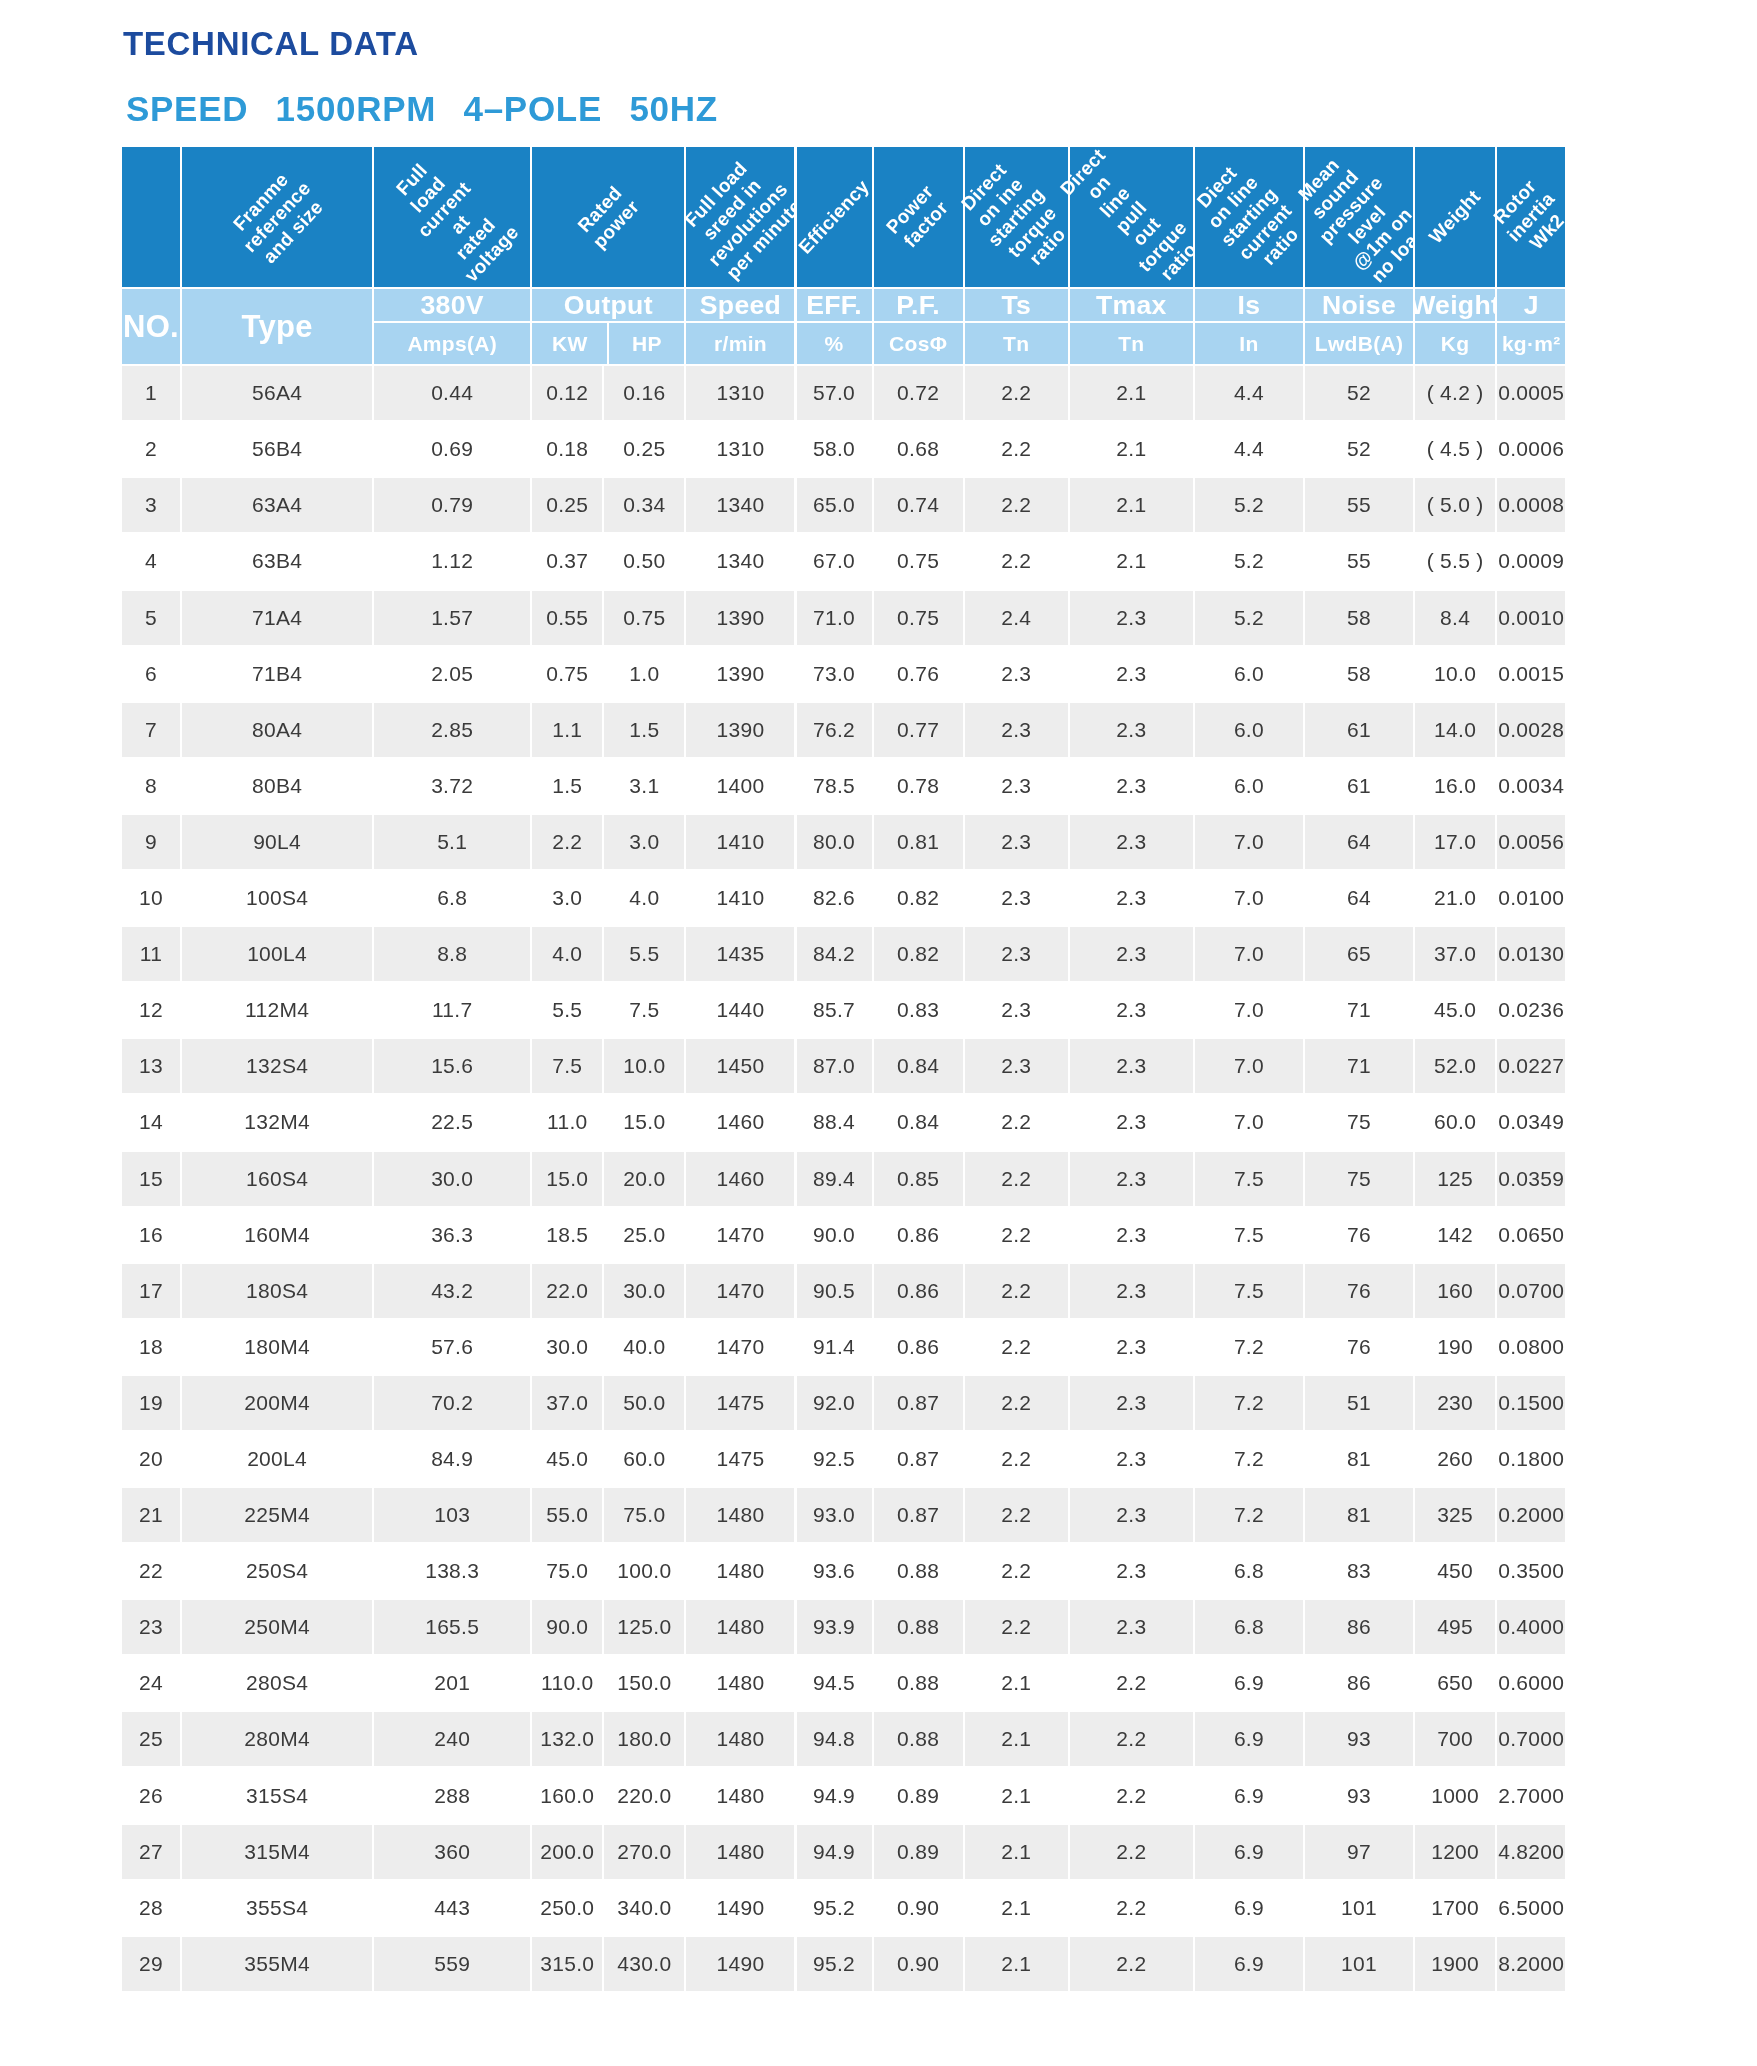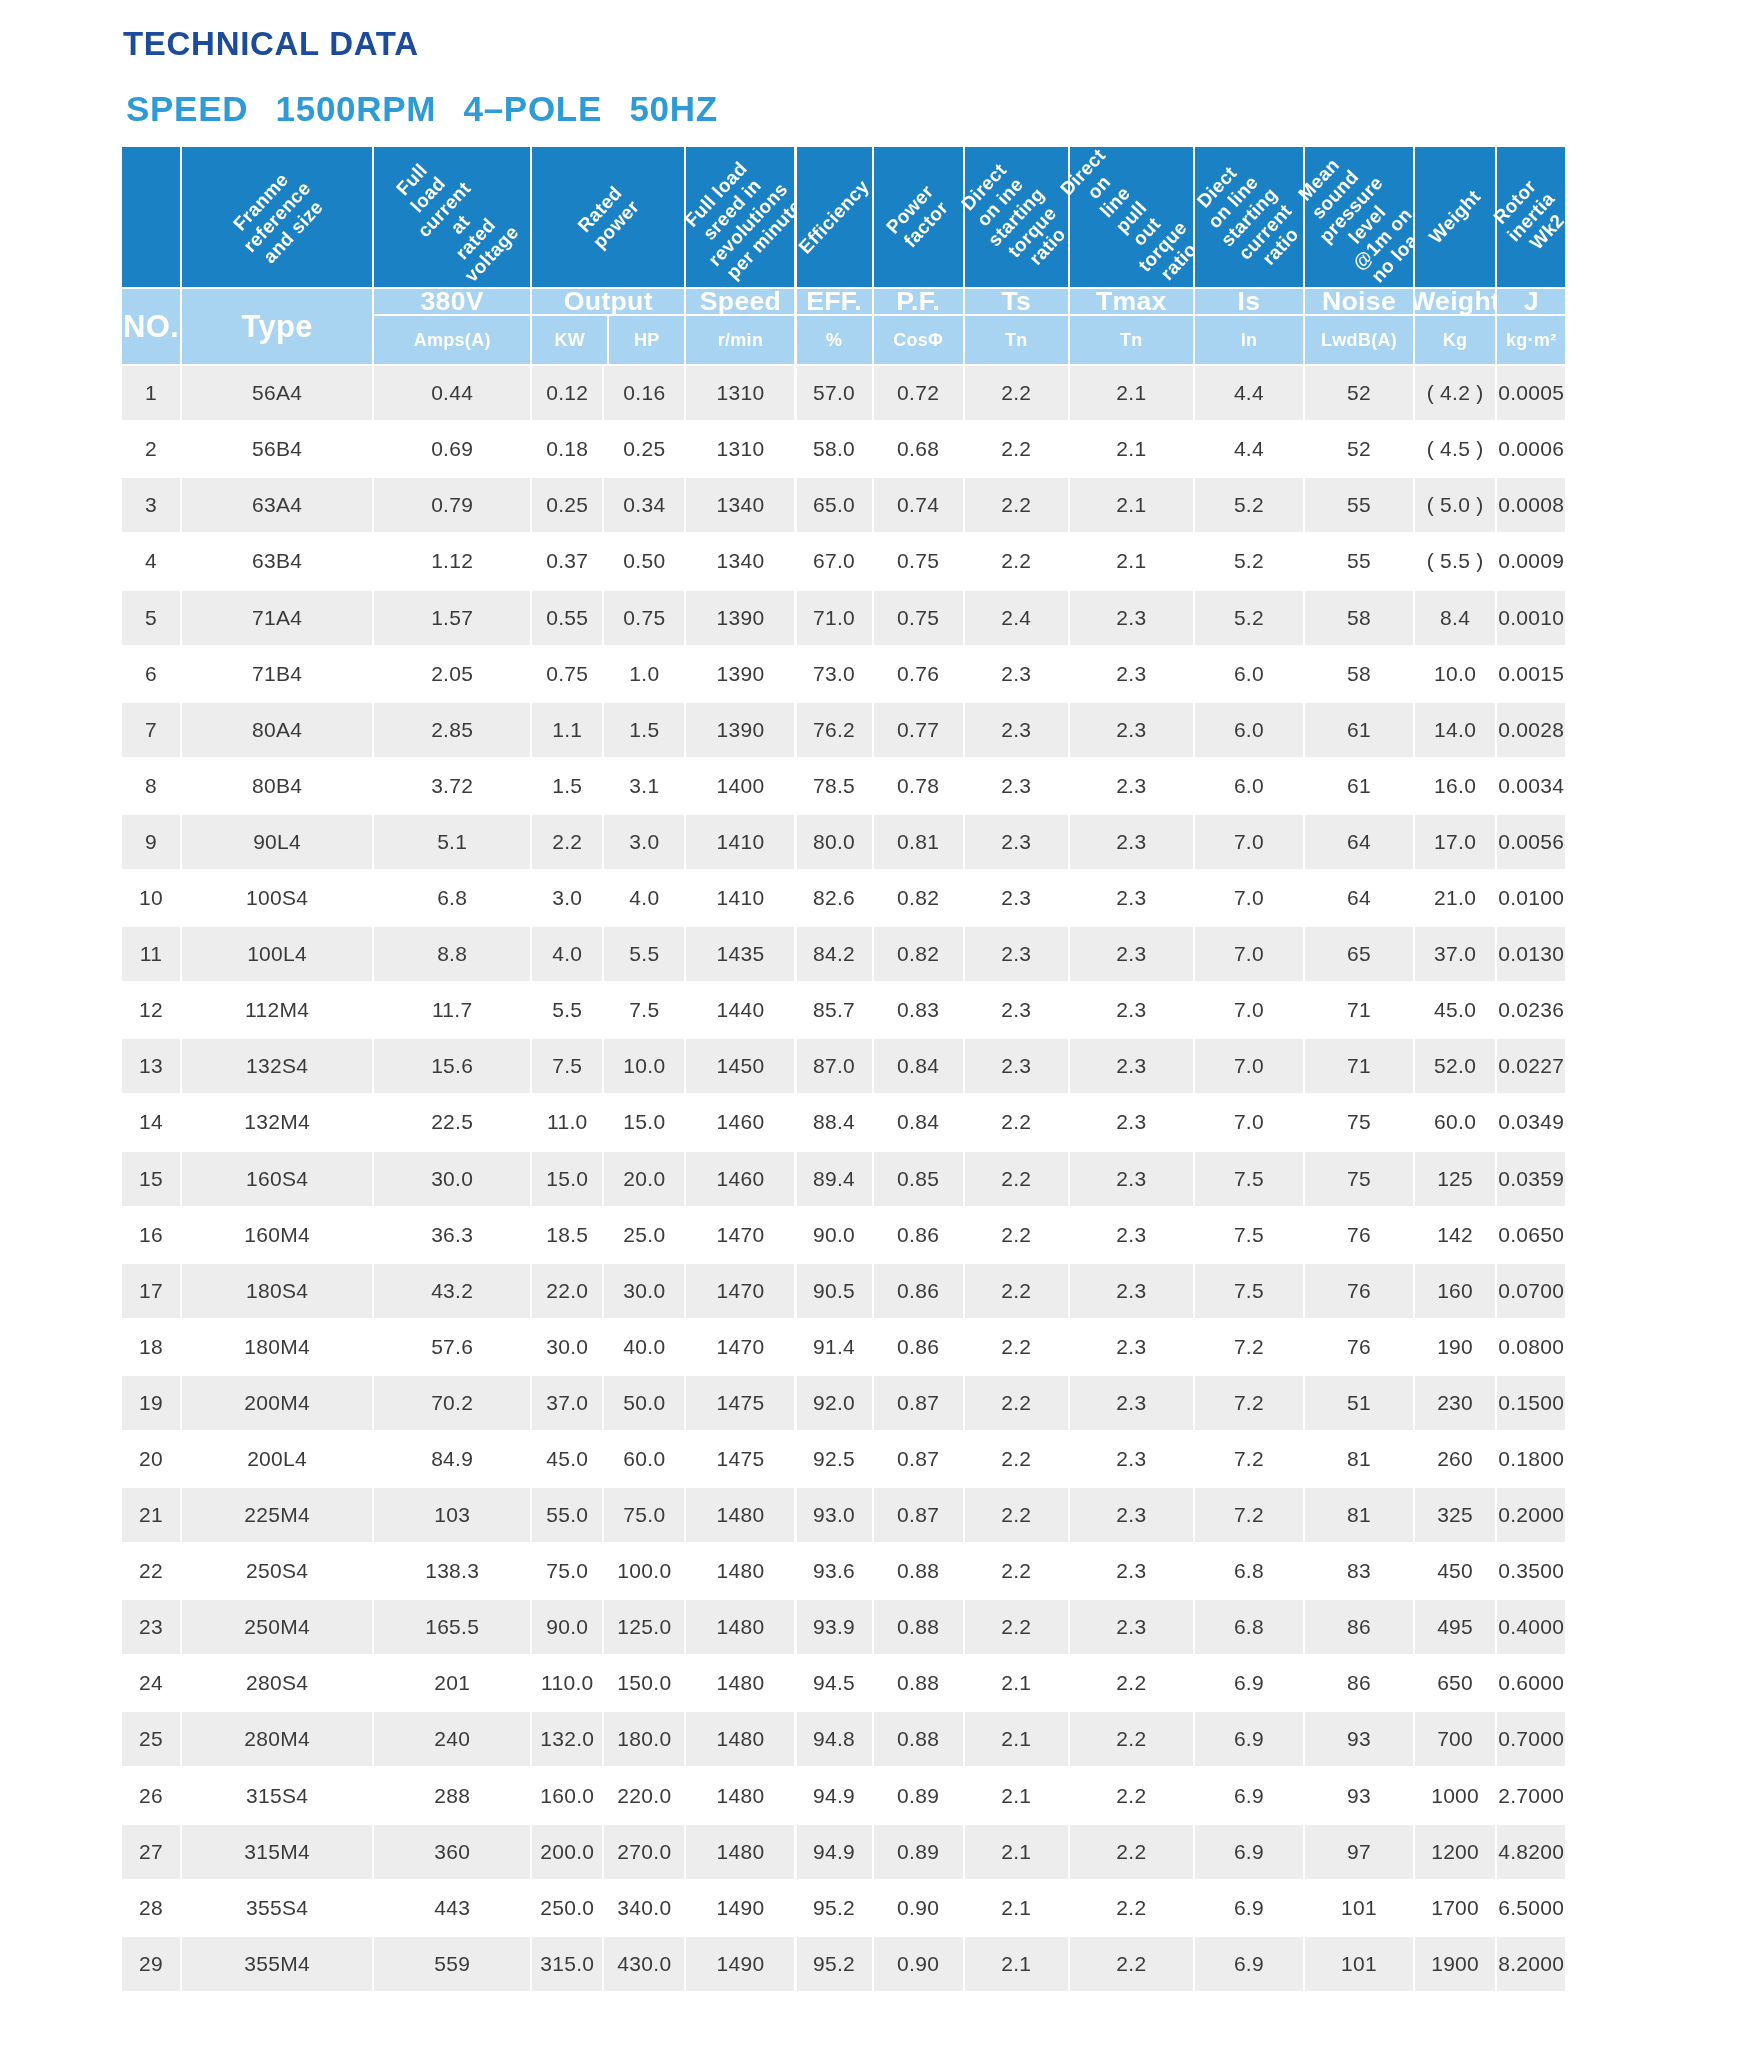--- a/index.html
+++ b/index.html
@@ -51,28 +51,28 @@
   }
   
   .sh{
     background:var(--header_light);
     color:#fff;font-weight:bold;
     display:flex;flex-direction:column;
     overflow:hidden;
   }
   .sh.full{justify-content:center;align-items:center;}
   .sh .grp{
-    height:25px;display:flex;align-items:center;justify-content:center;
+    height:32px;display:flex;align-items:center;justify-content:center;
     font-size:26.6px;letter-spacing:0.3px;
   }
   .sh.full .grp{height:auto;font-size:31px;}
   .sh .rule{height:2.1px;background:var(--grid_line);flex:0 0 2.1px;}
   .sh .unit{
     flex:1;display:flex;align-items:center;justify-content:center;
-    font-size:18px;letter-spacing:0.3px;
+    font-size:21px;letter-spacing:0.3px;
   }
   .sh .unit-split{flex:1;display:flex;}
   .sh .unit-split .unit{flex:1;}
   .sh .vrule{width:2.1px;background:var(--grid_line);flex:0 0 2.1px;}
   
   .cell{
     display:flex;align-items:center;justify-content:center;
     font-size:21px;color:var(--text);letter-spacing:0.3px;
     background:var(--row_base);
   }

